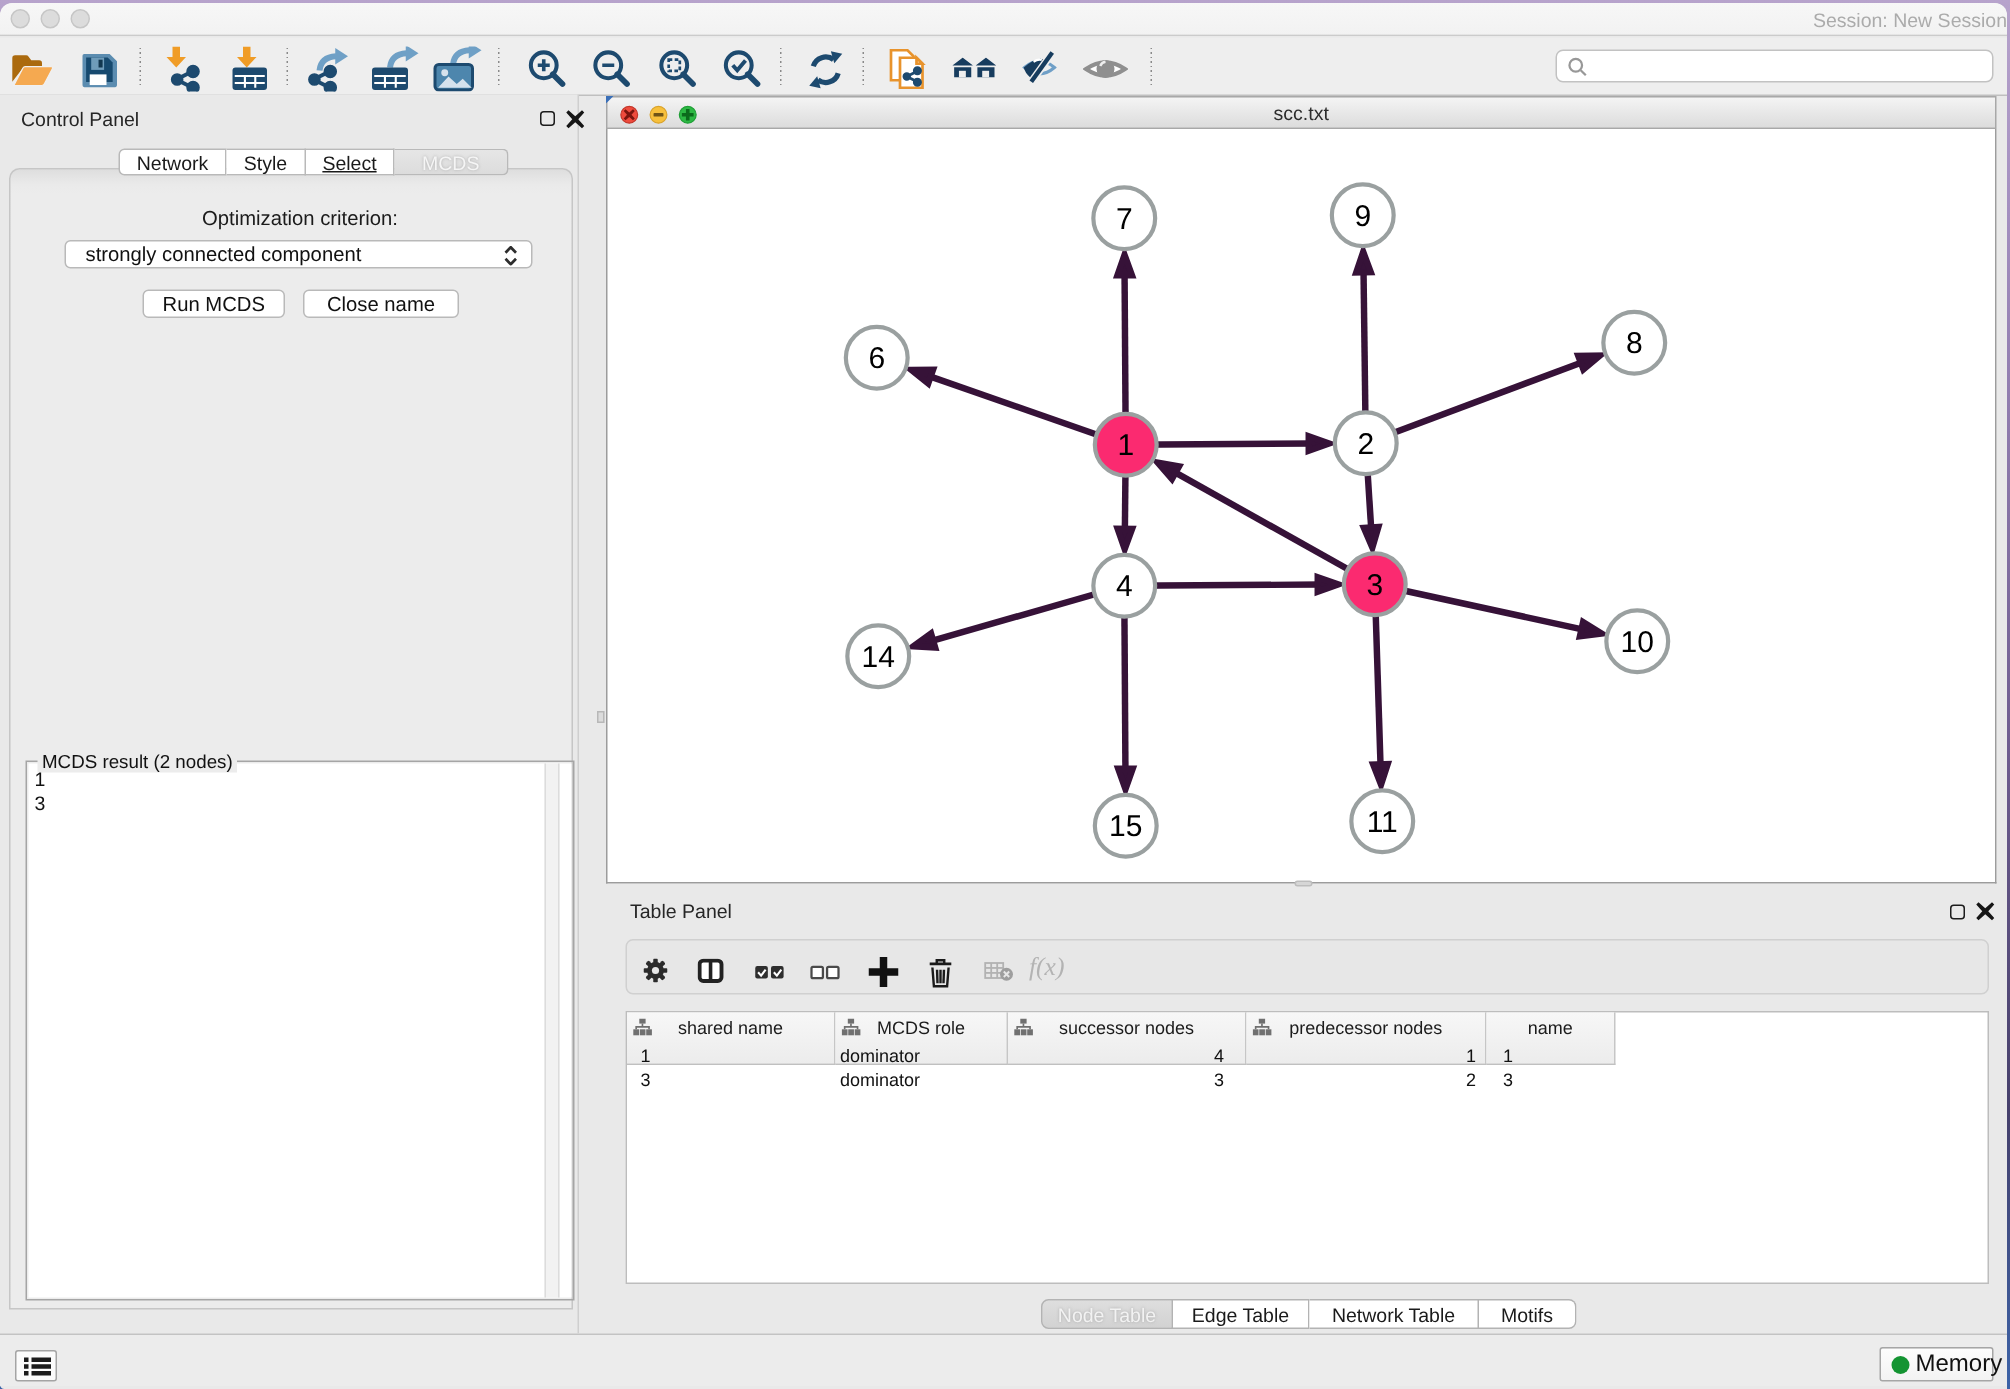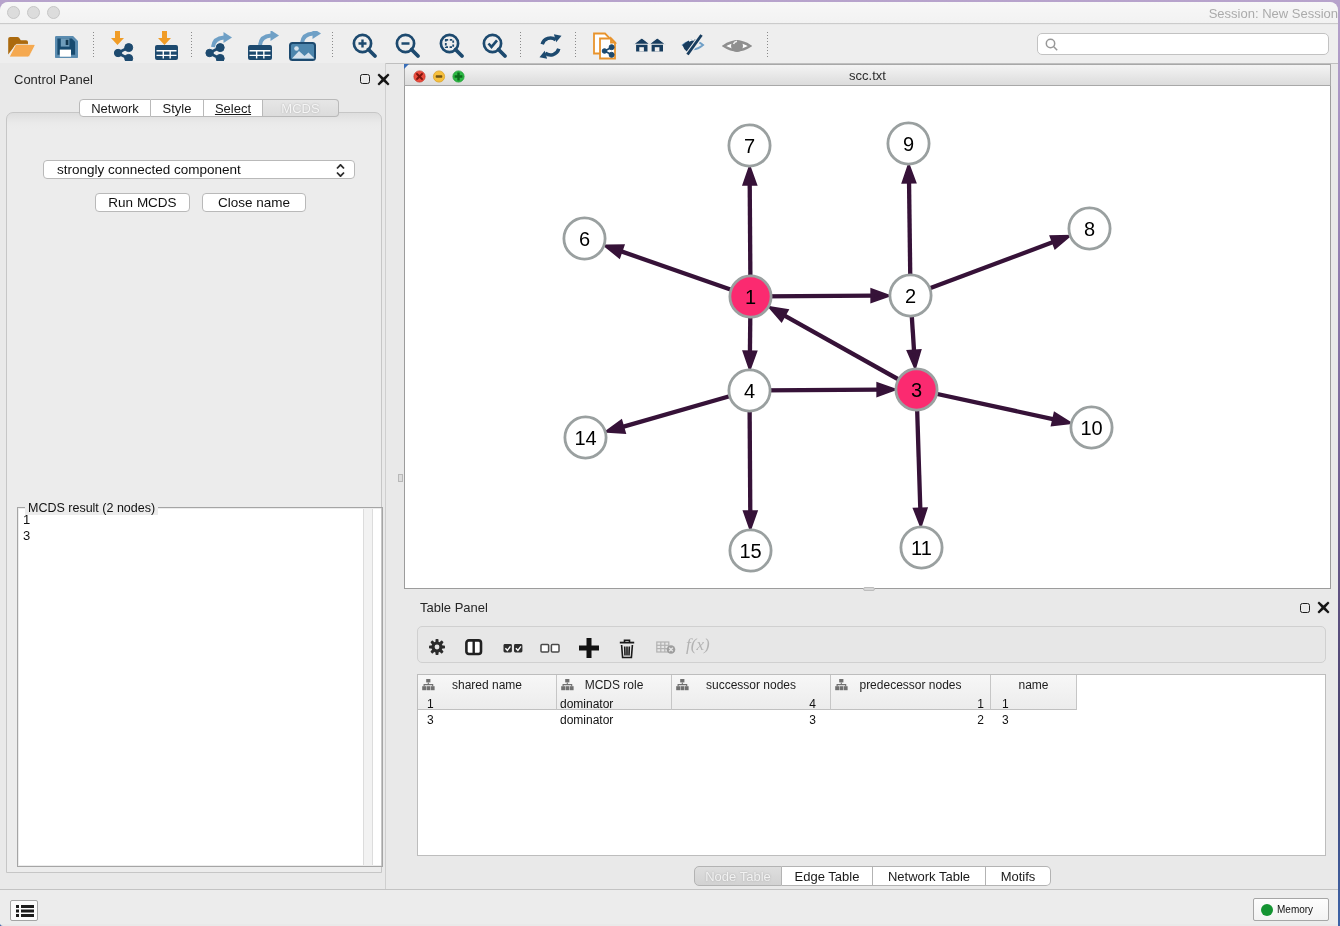--- a/index.html
+++ b/index.html
@@ -69,21 +69,21 @@
   font-size:13px; color:#1a1a1a; background:#fff; border:1px solid #b3b3b3; border-left:none; }
 #btabs span:first-child { border-left:1px solid #b3b3b3; border-radius:5px 0 0 5px; }
 #btabs span:last-child { border-radius:0 5px 5px 0; }
 #btabs span.sel { background:linear-gradient(#dedede,#d2d2d2); color:#f2f2f2;
   text-shadow:0 0 2px rgba(150,150,150,.7); }
 
 #statusbar { position:absolute; left:0; top:887px; width:100%; height:35px;
   background:#ececec; border-top:1px solid #c3c3c3; }
 #memorybtn { position:absolute; right:9px; top:8px; width:76px; height:23px;
   background:linear-gradient(#fdfdfd,#f3f3f3); border:1px solid #a6a6a6; border-radius:2px;
-  font-size:10px; color:#111; line-height:21px; padding-left:23px; }
+  font-size:16px; color:#111; line-height:21px; padding-left:23px; }
 #memorybtn i { position:absolute; left:7px; top:5px; width:12px; height:12px;
   border-radius:50%; background:#149432; }
 #dockbtn { position:absolute; left:10px; top:10px; width:28px; height:21px;
   background:#fbfbfb; border:1px solid #a4a4a4; border-radius:2px; }
 </style>
 </head>
 <body>
 <div id="win">
   <div id="titlebar">
     <div class="light" style="left:7px;"></div>
@@ -238,20 +238,21 @@
     <svg class="abs" style="left:377px;top:10px;" width="13" height="13" viewBox="0 0 13 13">
         <path d="M2,0.5 L6.5,4.5 L11,0.5 L12.5,2 L8.5,6.5 L12.5,11 L11,12.5 L6.5,8.5 L2,12.5 L0.5,11 L4.5,6.5 L0.5,2 Z" fill="#161616"></path>
       </svg>
     <div id="cpanel-inner"></div>
     <div class="tabseg" style="left:79px;">
       <span style="width:72px;">Network</span>
         <span style="width:53px;">Style</span>
         <span style="width:59px;text-decoration:underline;">Select</span>
         <span class="sel" style="width:76px;">MCDS</span>
     </div>
+    <div style="position:absolute;left:14px;top:75px;width:372px;text-align:center;font-size:13.5px;color:#1b1b1b;">Optimization criterion:</div>
     <div style="position:absolute;left:43px;top:97px;width:312px;height:19px;background:#fff;border:1px solid #b9b9b9;border-radius:4px;font-size:13.5px;color:#111;line-height:17px;padding-left:13px;">strongly connected component<svg width="9" height="13" viewBox="0 0 9 13" style="position:absolute;right:9px;top:3px;">
           <g fill="none" stroke="#2d2d2d" stroke-width="1.8">
             <path d="M1,4.5 L4.5,0.8 L8,4.5"></path>
             <path d="M1,8.5 L4.5,12.2 L8,8.5"></path>
           </g>
         </svg></div>
     <div class="btn" style="left:95px;top:130px;width:95px;">Run MCDS</div>
     <div class="btn" style="left:202px;top:130px;width:104px;">Close name</div>
 
     <div style="position:absolute;left:17px;top:444px;width:366px;height:360px;border:1px solid #a5a5a5;">

